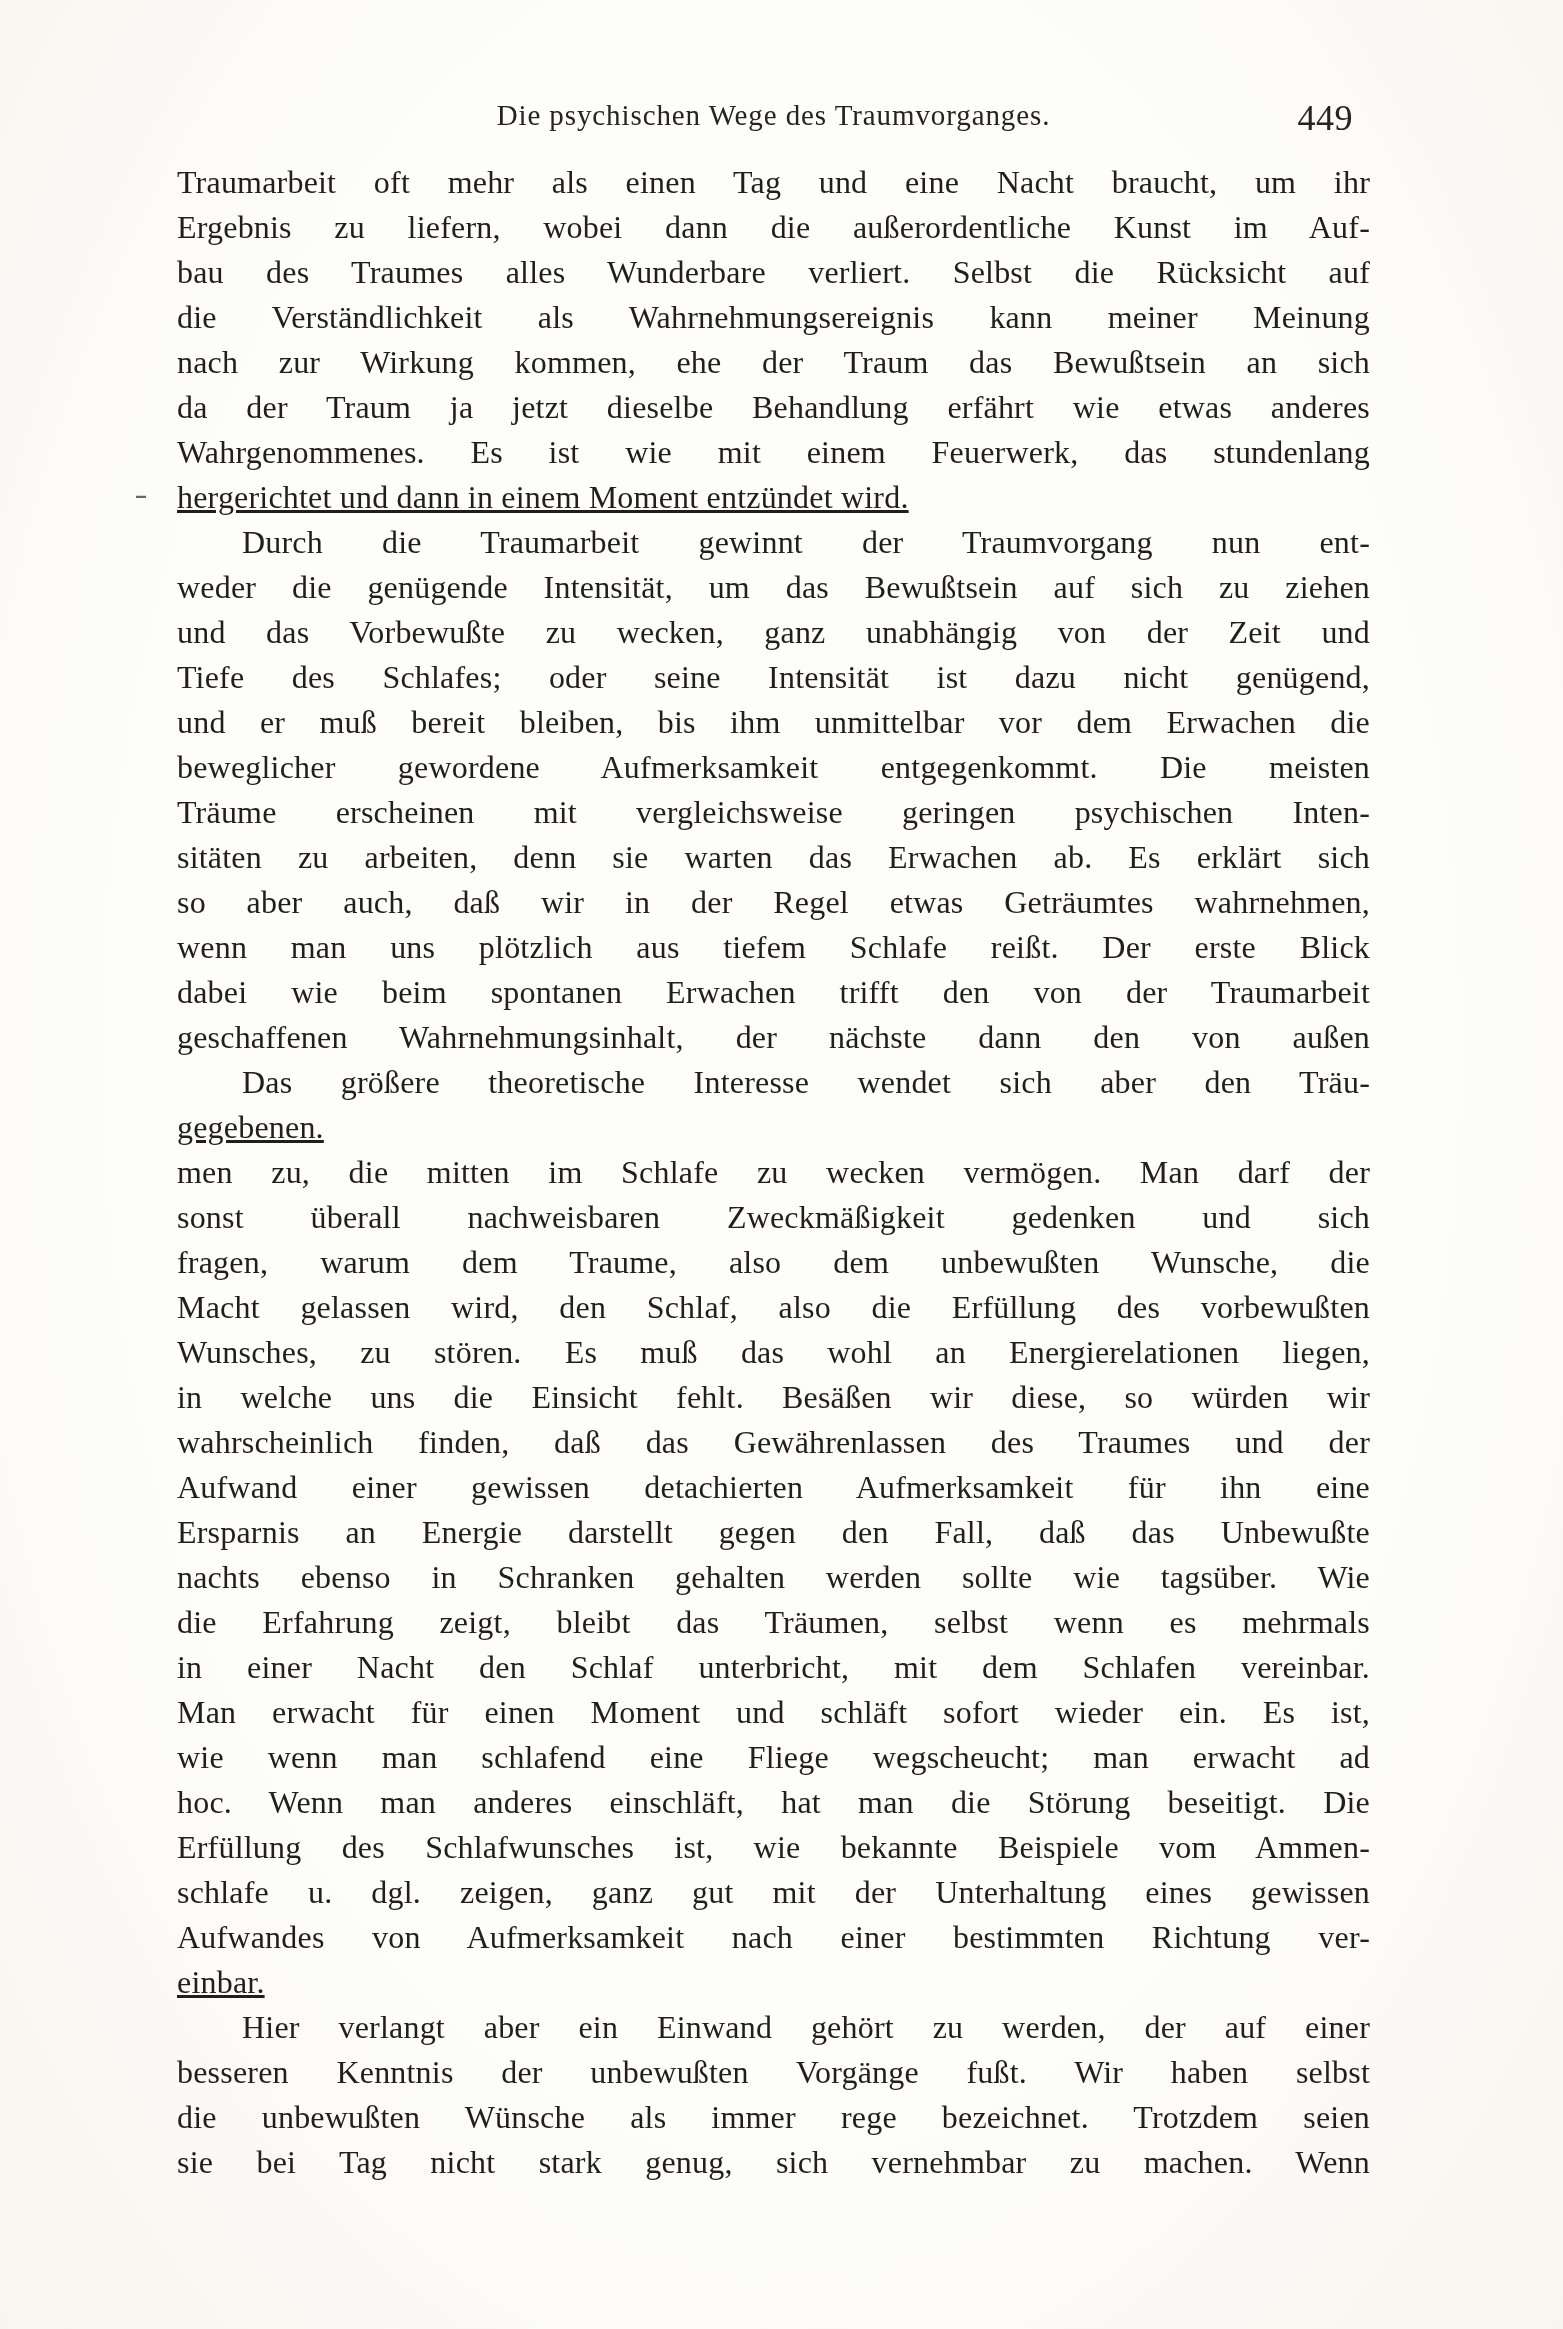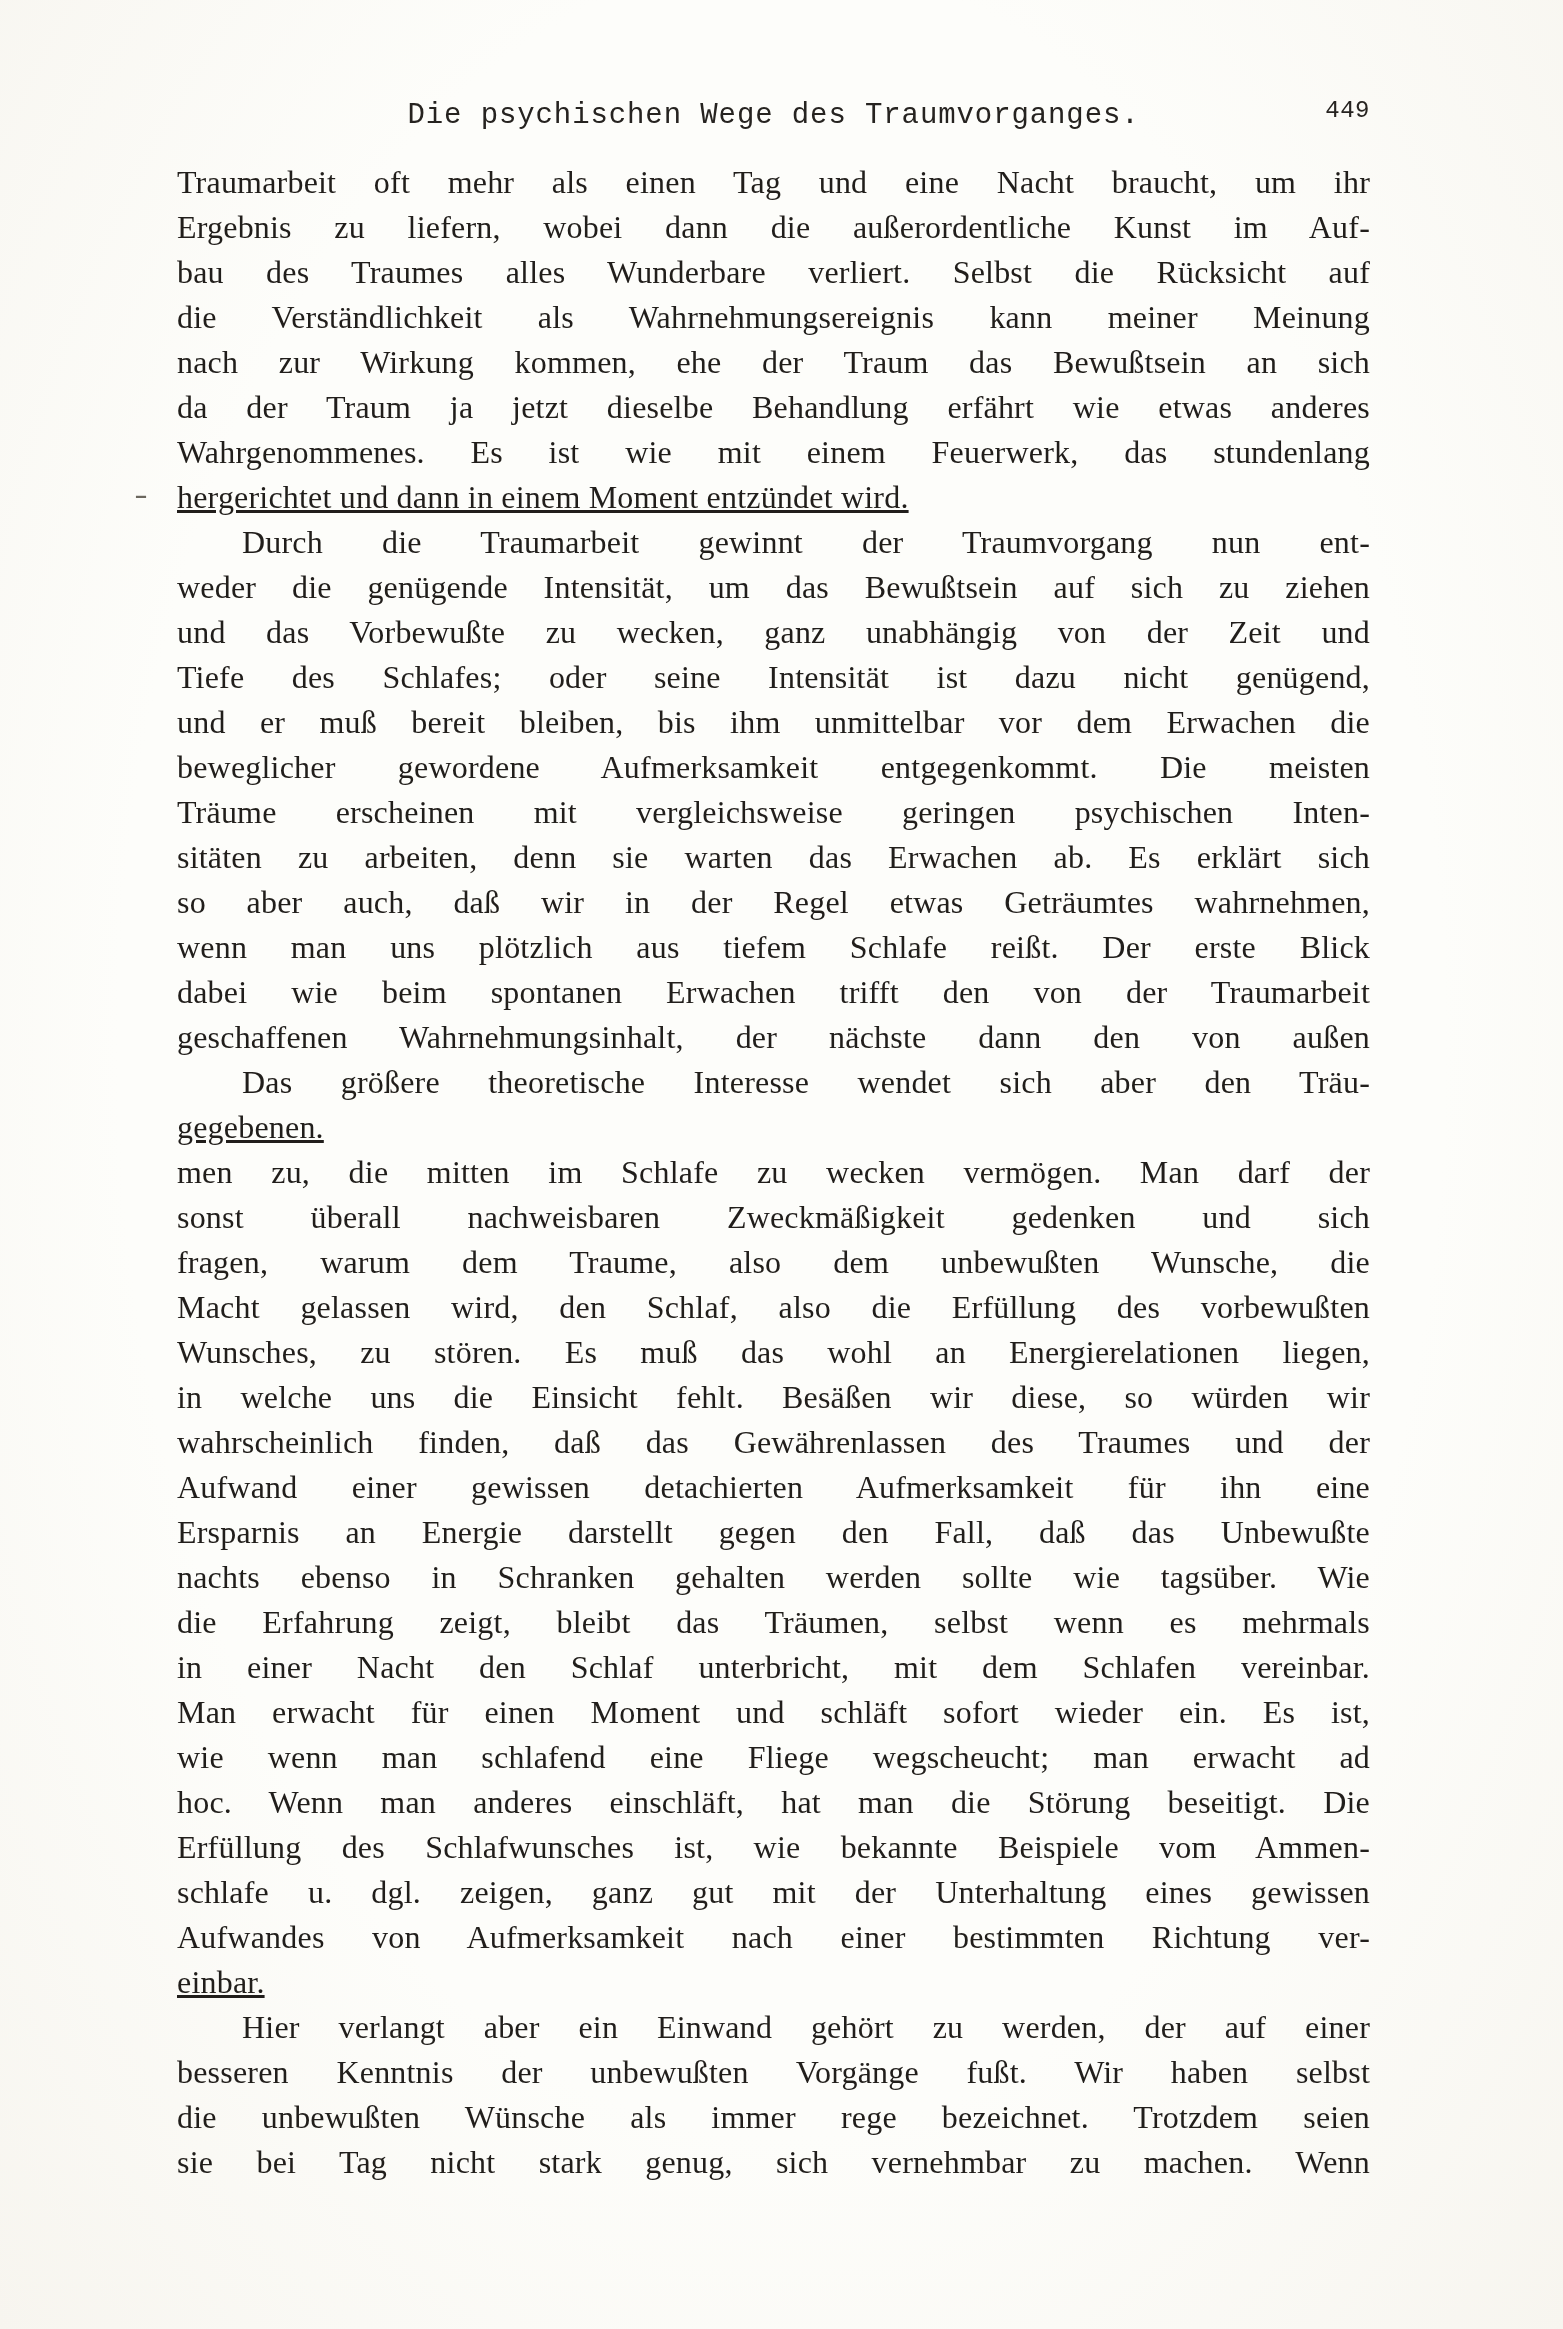--- a/index.html
+++ b/index.html
@@ -17,34 +17,33 @@
     color: #211e1b;
     font-family: "Liberation Serif", "DejaVu Serif", serif;
     overflow: hidden;
   }
   .running-header {
     position: absolute;
     top: 99px;
     left: 177px;
     width: 1193px;
     height: 41px;
-    font-family: Liberation Mono, monospace;
   }
   .running-title {
     display: block;
     text-align: center;
     font-size: 29px;
     letter-spacing: 0.9px;
     color: #262320;
   }
   .page-number {
     position: absolute;
-    right: 0;
+    right: 17px;
     top: -1.9px;
-    font-size: 24px;
+    font-size: 36px;
     letter-spacing: 0.5px;
     color: #262320;
   }
   .page-body {
     position: absolute;
     top: 160px;
     left: 177px;
     width: 1193px;
     font-size: 32px;
     line-height: 45px;

